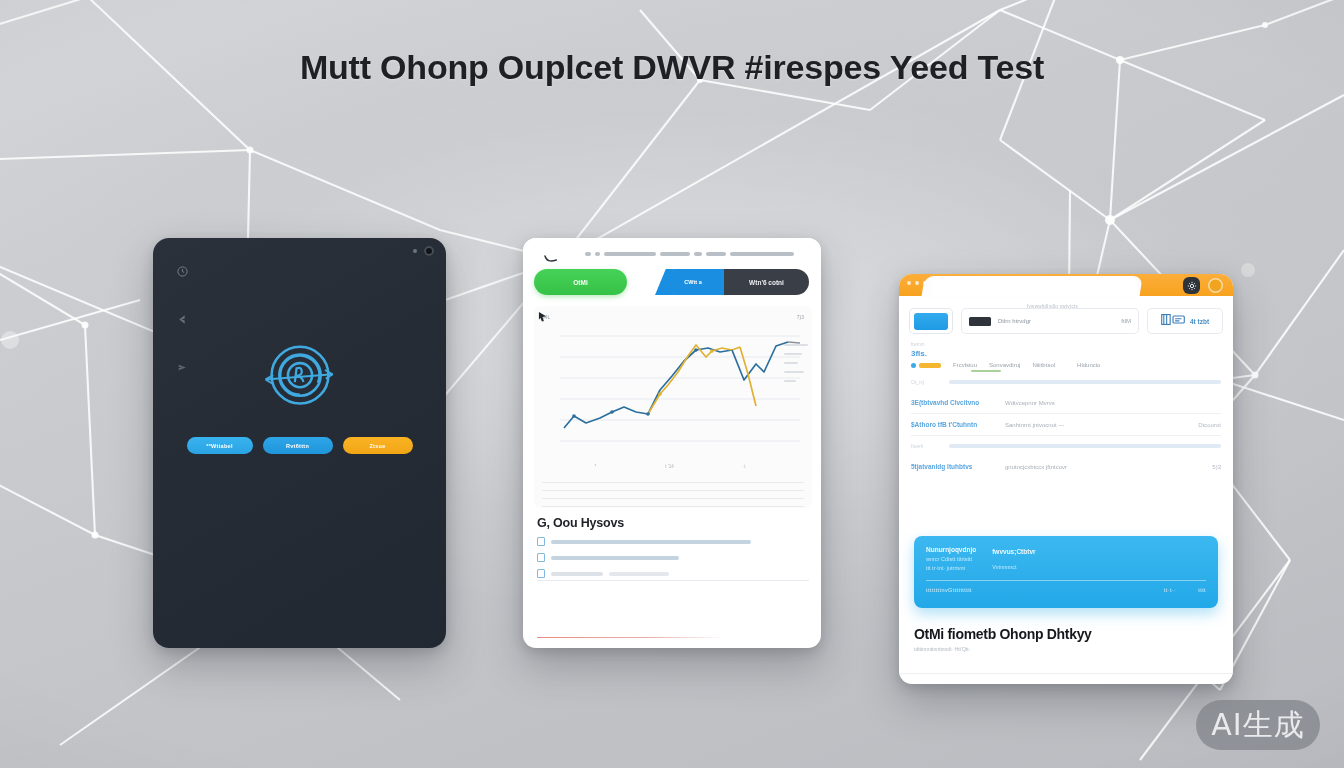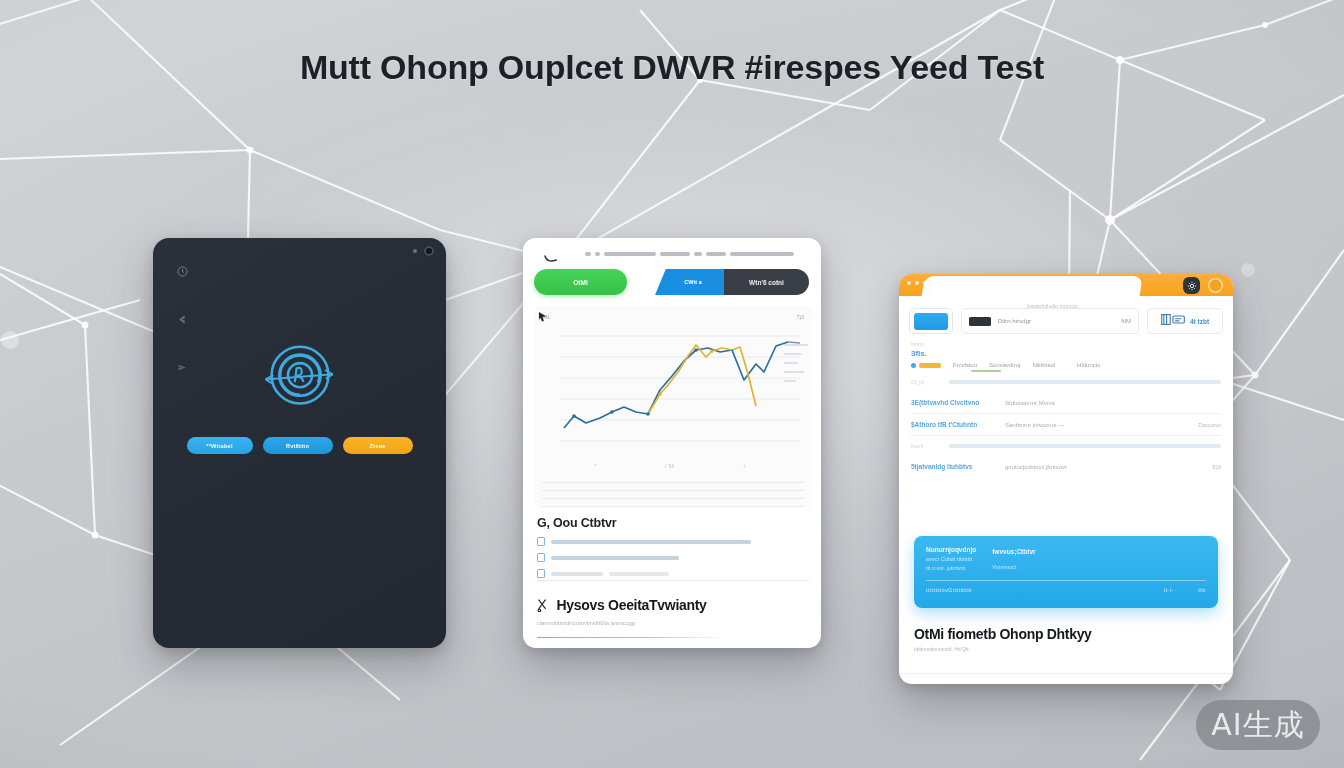--- a/index.html
+++ b/index.html
@@ -352,47 +352,37 @@
     </div>
     <div id="chart-lowgrid">
       <span class="lowline" style="top:0"></span>
       <span class="lowline" style="top:8px"></span>
       <span class="lowline" style="top:16px"></span>
       <span class="lowline" style="top:24px"></span>
     </div>
   </div>
 
   <div id="mid-sec">
-    <div class="mid-h">G, Oou Ctbtvr</div>
+    <div class="mid-h">G, Oou Hysovs</div>
     <div class="mid-row">
       <span class="mid-ic"></span>
       <span class="mid-txt" style="max-width:200px"></span>
     </div>
     <div class="mid-row">
       <span class="mid-ic"></span>
       <span class="mid-txt" style="max-width:128px"></span>
     </div>
     <div class="mid-row">
       <span class="mid-ic"></span>
       <span class="mid-txt" style="max-width:52px;background:#dde2e8"></span>
       <span class="mid-txt" style="max-width:60px;background:#e4e8ed"></span>
     </div>
   </div>
   <div id="mid-divider"></div>
 
-  <div id="mid-foot">
-    <span style="display:inline-block;vertical-align:-2px;margin-right:4px">
-      <svg width="11" height="14" viewBox="0 0 14 18" fill="none" stroke="#23272e" stroke-width="1.5">
-        <path d="M2 2 L11 14 M11 2 L2 14"></path>
-          <circle cx="3" cy="16" r="1.6"></circle>
-      </svg>
-    </span>
-    <span class="mid-foot-h">Hysovs OeeitaTvwianty</span>
-    <div class="mid-foot-s">ctannntnttnrdrvu:itnvtnvdttGta anrntccgg</div>
-  </div>
   <div id="mid-redline"></div>
 </div>
 
 <div id="card-right" class="card">
   <div id="rt-titlebar">
     <div id="rt-dots">
       <span class="rt-d"></span>
       <span class="rt-d"></span>
       <span class="rt-d"></span>
     </div>

